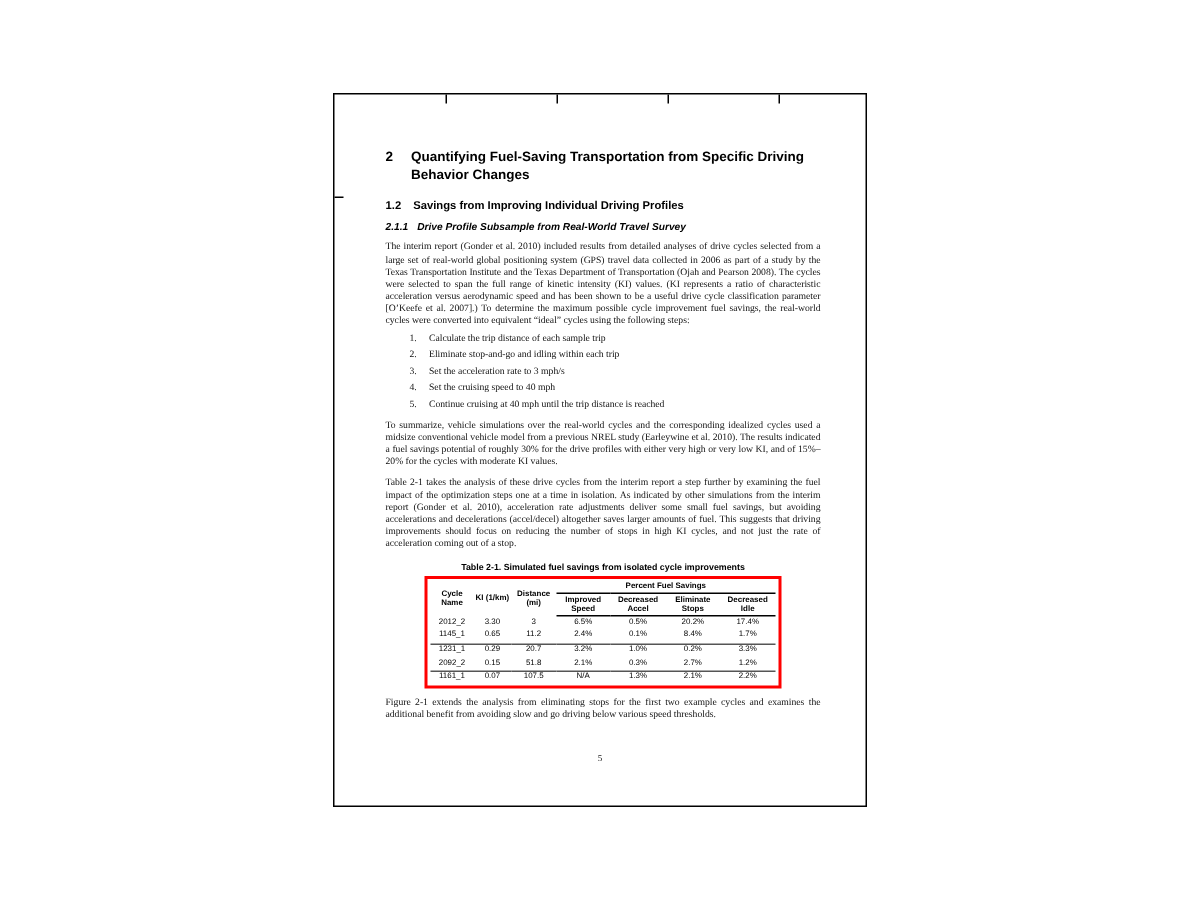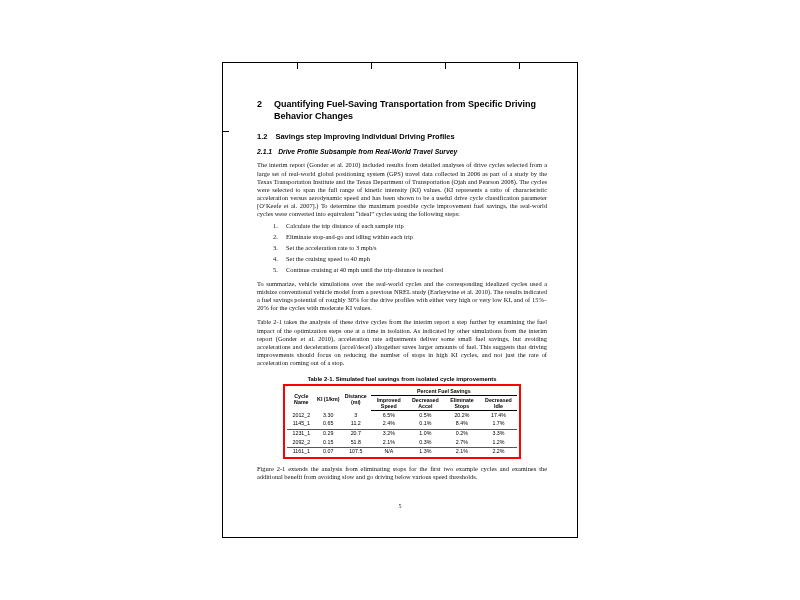--- a/index.html
+++ b/index.html
@@ -49,21 +49,21 @@
 
     <div class="content">
 
       <div class="h1">
         <span class="num">2</span>
         <span>Quantifying Fuel-Saving Transportation from Specific Driving Behavior Changes</span>
       </div>
 
       <div class="h2">
         <span>1.2</span>
-        <span>Savings step Improving Individual Driving Profiles</span>
+        <span>Savings from Improving Individual Driving Profiles</span>
       </div>
 
       <div class="h3">
         <span>2.1.1</span>
         <span>Drive Profile Subsample from Real-World Travel Survey</span>
       </div>
 
       <div class="para">The interim report (Gonder et al. 2010) included results from detailed analyses of drive cycles selected from a large set of real-world global positioning system (GPS) travel data collected in 2006 as part of a study by the Texas Transportation Institute and the Texas Department of Transportation (Ojah and Pearson 2008). The cycles were selected to span the full range of kinetic intensity (KI) values. (KI represents a ratio of characteristic acceleration versus aerodynamic speed and has been shown to be a useful drive cycle classification parameter [O’Keefe et al. 2007].) To determine the maximum possible cycle improvement fuel savings, the real-world cycles were converted into equivalent “ideal” cycles using the following steps:</div>
 
       <ol class="steps">

